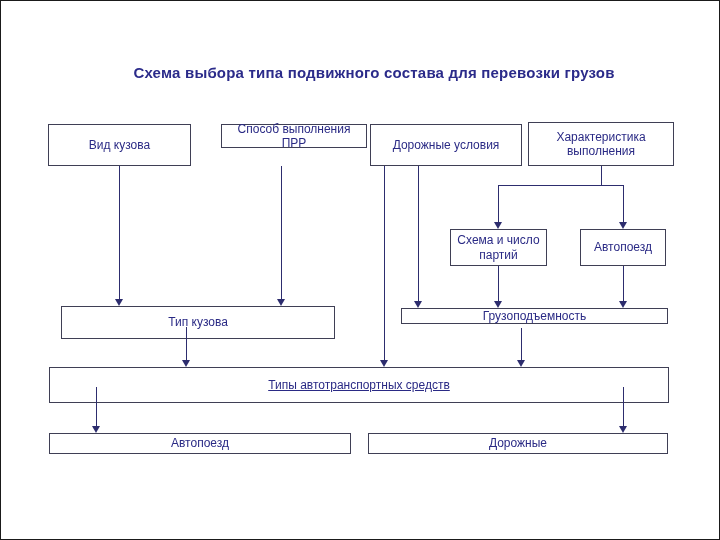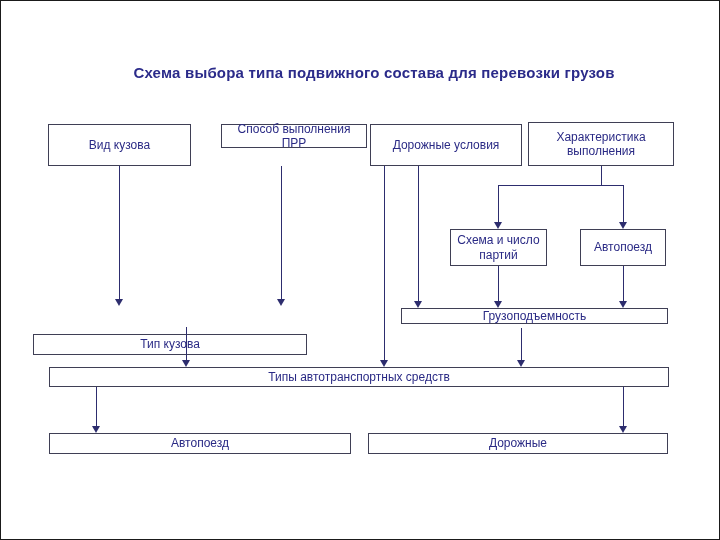--- a/index.html
+++ b/index.html
@@ -66,23 +66,23 @@
   <div class="title">Схема выбора типа подвижного состава для перевозки грузов</div>
 
   <div class="node" style="left:47px; top:123px; width:143px; height:42px;">Вид кузова</div>
   <div class="node" style="left:220px; top:123px; width:146px; height:24px;">Способ выполнения ПРР</div>
   <div class="node" style="left:369px; top:123px; width:152px; height:42px;">Дорожные условия</div>
   <div class="node" style="left:527px; top:121px; width:146px; height:44px;">Характеристика выполнения</div>
 
   <div class="node" style="left:449px; top:228px; width:97px; height:37px;">Схема и число партий</div>
   <div class="node" style="left:579px; top:228px; width:86px; height:37px;">Автопоезд</div>
 
-  <div class="node" style="left:32px; top:305px; width:274px; height:21px;margin-top:28px;">Тип кузова</div>
+  <div class="node" style="left:60px; top:305px; width:274px; height:33px;">Тип кузова</div>
   <div class="node" style="left:400px; top:307px; width:267px; height:16px;">Грузоподъемность</div>
-  <div class="node" style="left:48px; top:366px; width:620px; height:20px;">Типы автотранспортных средств</div>
+  <div class="node" style="left:48px; top:366px; width:620px; height:36px;text-decoration:underline;">Типы автотранспортных средств</div>
   <div class="node" style="left:48px; top:432px; width:302px; height:21px;">Автопоезд</div>
   <div class="node" style="left:367px; top:432px; width:300px; height:21px;">Дорожные</div>
 
   <div class="vline" style="left:118px; top:165px; height:134px;"></div>
   <div class="arrow-down" style="left:114px; top:298px;"></div>
 
   <div class="vline" style="left:280px; top:165px; height:134px;"></div>
   <div class="arrow-down" style="left:276px; top:298px;"></div>
 
   <div class="vline" style="left:383px; top:165px; height:195px;"></div>

